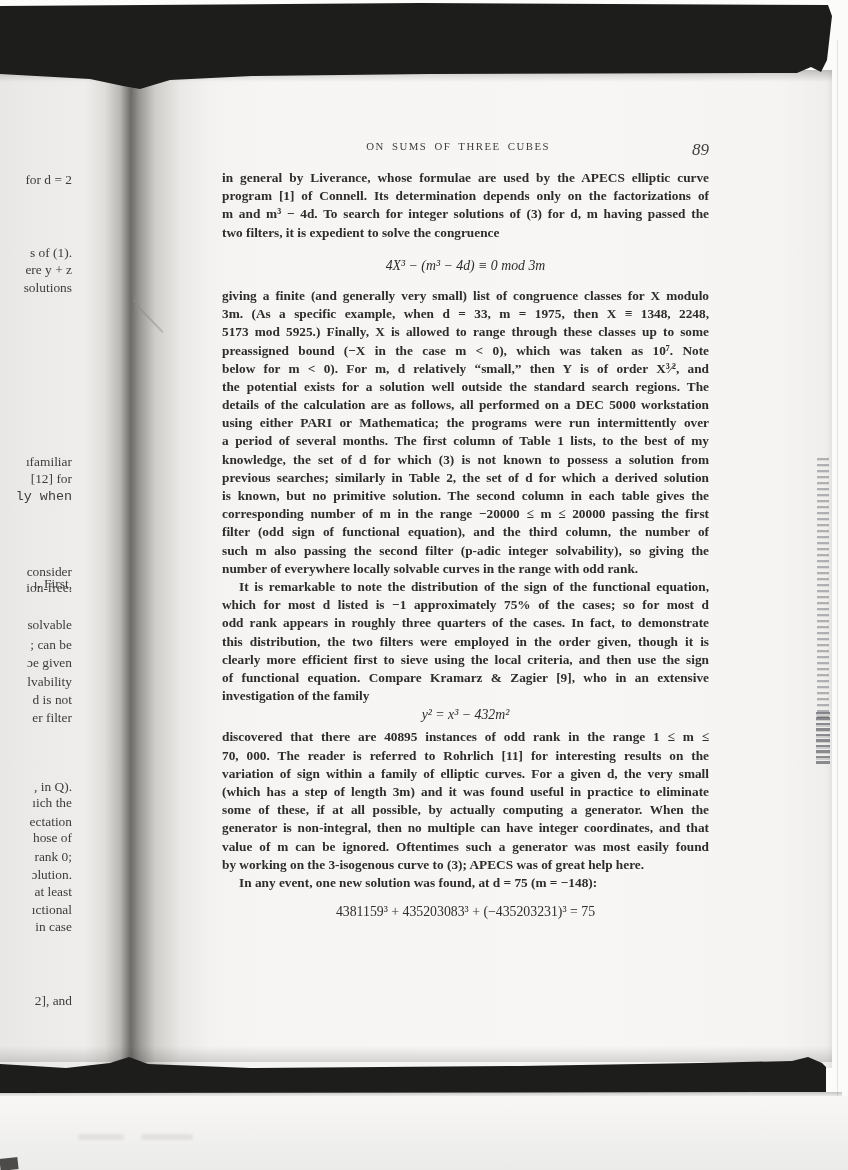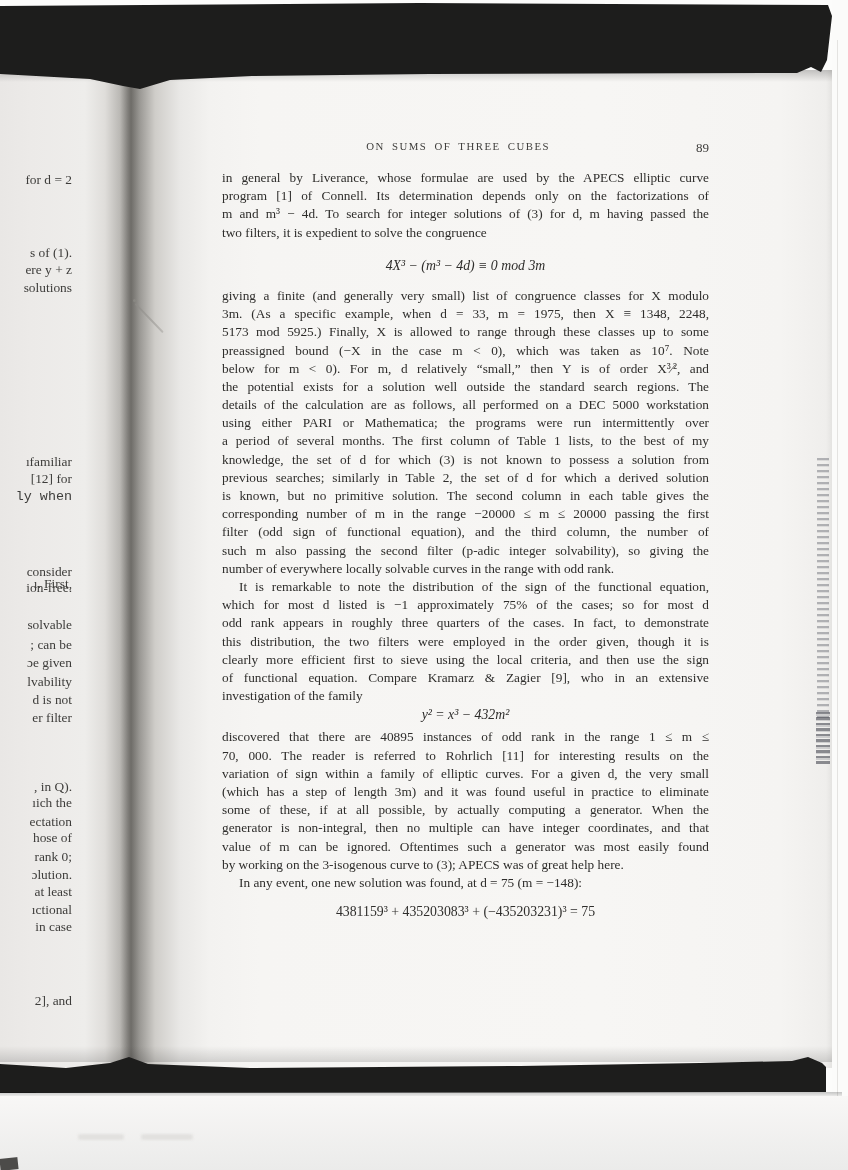--- a/index.html
+++ b/index.html
@@ -64,24 +64,24 @@
   
   .fragments{left:0;top:0;width:74px;height:1170px;}
   .frag{position:absolute;right:2px;white-space:nowrap;font-size:13.4px;
     color:#3d3c3a;line-height:16px;}
 
   
   .content{left:222px;top:140px;width:487px;color:#2e2d2b;}
   .running-head{position:absolute;left:0;top:0;width:100%;height:15px;}
   .running-title{position:absolute;left:50%;transform:translateX(-54%);
     font-size:10.8px;letter-spacing:1.5px;word-spacing:3px;color:#3e3d3b;white-space:nowrap;}
-  .page-number{position:absolute;right:0;top:0;font-size:13px;color:#3e3d3b;}
+  .page-number{position:absolute;right:0;top:0;font-size:17px;color:#3e3d3b;font-style:italic;}
   .text-col{position:absolute;left:0;top:29px;width:487px;font-size:13.3px;}
   .pline{line-height:18.2px;height:18.2px;overflow:hidden;
-    text-align:justify;text-align-last:justify;}
+    text-align:justify;text-align-last:justify;font-weight:bold;}
   .pline.lastline{text-align-last:left;}
   .pline.indent{text-indent:17px;}
   .equation{text-align:center;line-height:18.2px;font-size:13.8px;}
   .eq-italic{font-style:italic;}
   .eq-congruence{margin:15px 0 12px;}
   .eq-family{margin:1px 0 4px;}
   .eq-solution{margin-top:11px;}
 </style>
 </head>
 <body>

